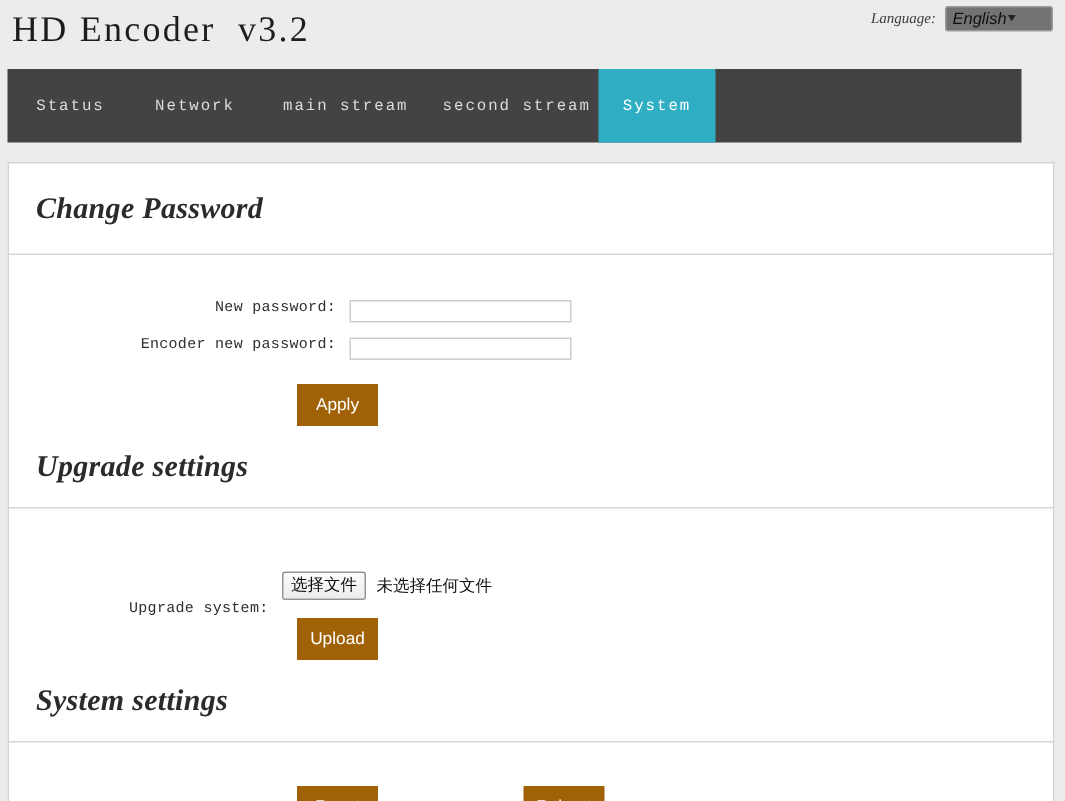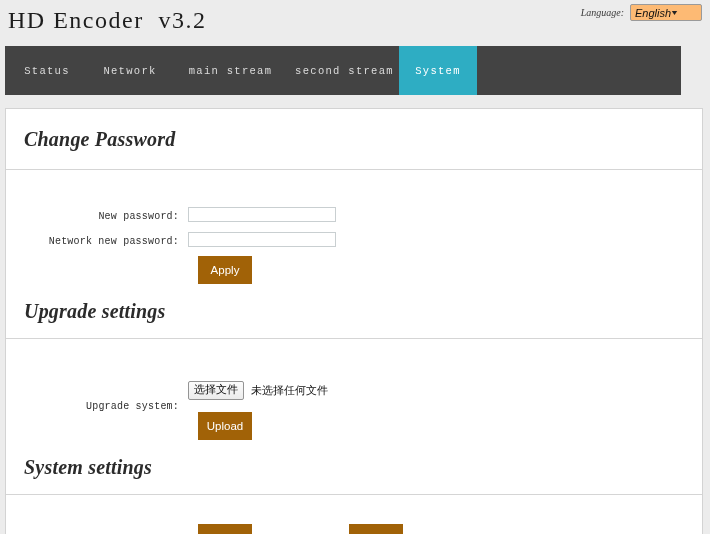--- a/index.html
+++ b/index.html
@@ -43,21 +43,21 @@
     font-family: "Liberation Serif", serif;
     font-size: 10px;
     color: #3a3a3a;
     margin-right: 6px;
     white-space: nowrap;
   }
   .lang-select {
     width: 72px;
     height: 17px;
     border: 1px solid #9a9a9a;
-    background: #fdba74;
+    background: #737373;
     border-radius: 2px;
     display: flex;
     align-items: center;
     padding: 0 3px 0 4px;
     box-sizing: border-box;
     font-size: 11px;
     color: #101010;
     font-family: "Liberation Sans", sans-serif;
   }
   .lang-select .caret {
@@ -137,23 +137,24 @@
     background: #d5d5d5;
     width: 100%;
   }
   .section-body {
     padding: 0;
   }
 
   
   .form-row {
     display: flex;
-    align-items: flex-end;
+    align-items: flex-start;
     height: 22px;
     margin-top: 0;
+    padding-left: 45px;
   }
   .form-row.r1 { margin-top: 30px; }
   .form-row.r2 { margin-top: 3px; }
   .field-label {
     width: 182px;
     text-align: right;
     padding-right: 9px;
     box-sizing: border-box;
     font-family: "Liberation Mono", monospace;
     font-size: 10px;
@@ -273,21 +274,21 @@
     <span class="heading">Change Password</span>
   </div>
   <div class="divider"></div>
 
   <div class="section-body">
     <div class="form-row r1">
       <span class="field-label">New password:</span>
       <input class="text-input" type="text" value="" style="">
     </div>
     <div class="form-row r2">
-      <span class="field-label">Network new password:</span>
+      <span class="field-label">Encoder new password:</span>
       <input class="text-input" type="text" value="" style="">
     </div>
     <div class="btn-row-apply">
       <button class="btn-orange">Apply</button>
     </div>
   </div>
 
   <div class="section-head short">
     <span class="heading">Upgrade settings</span>
   </div>

